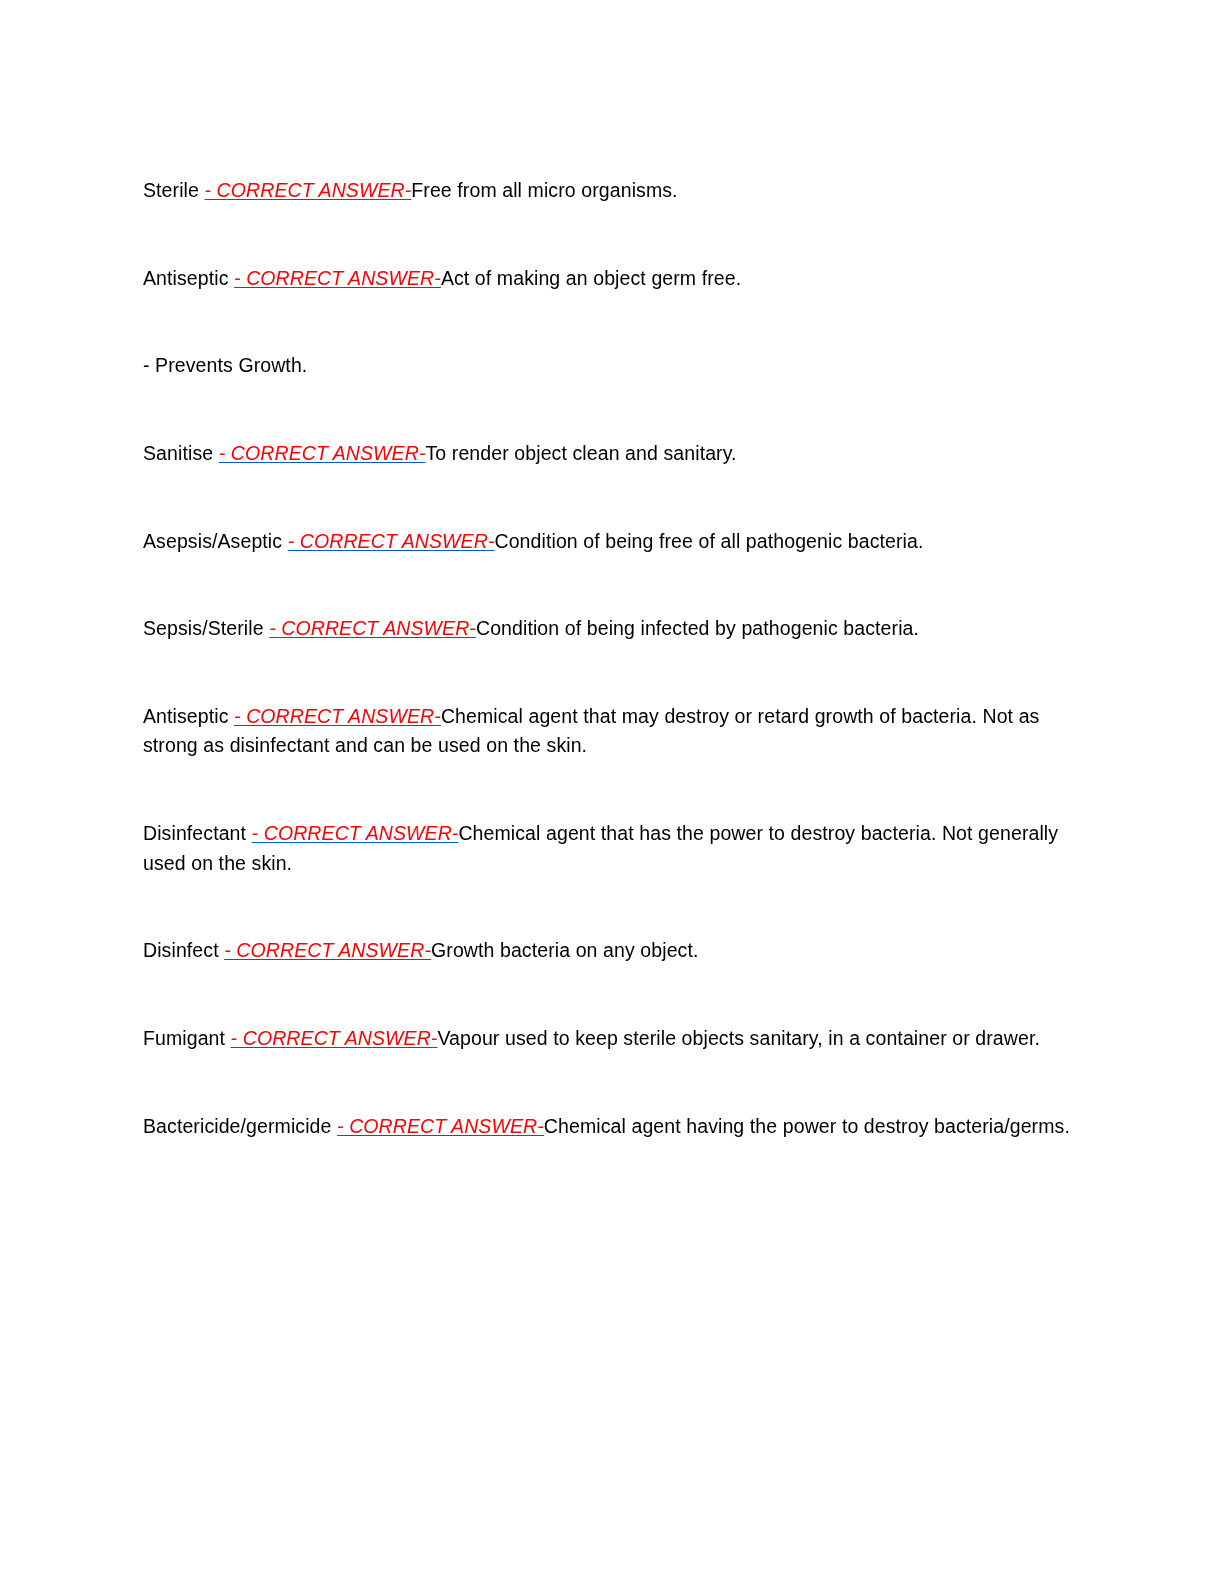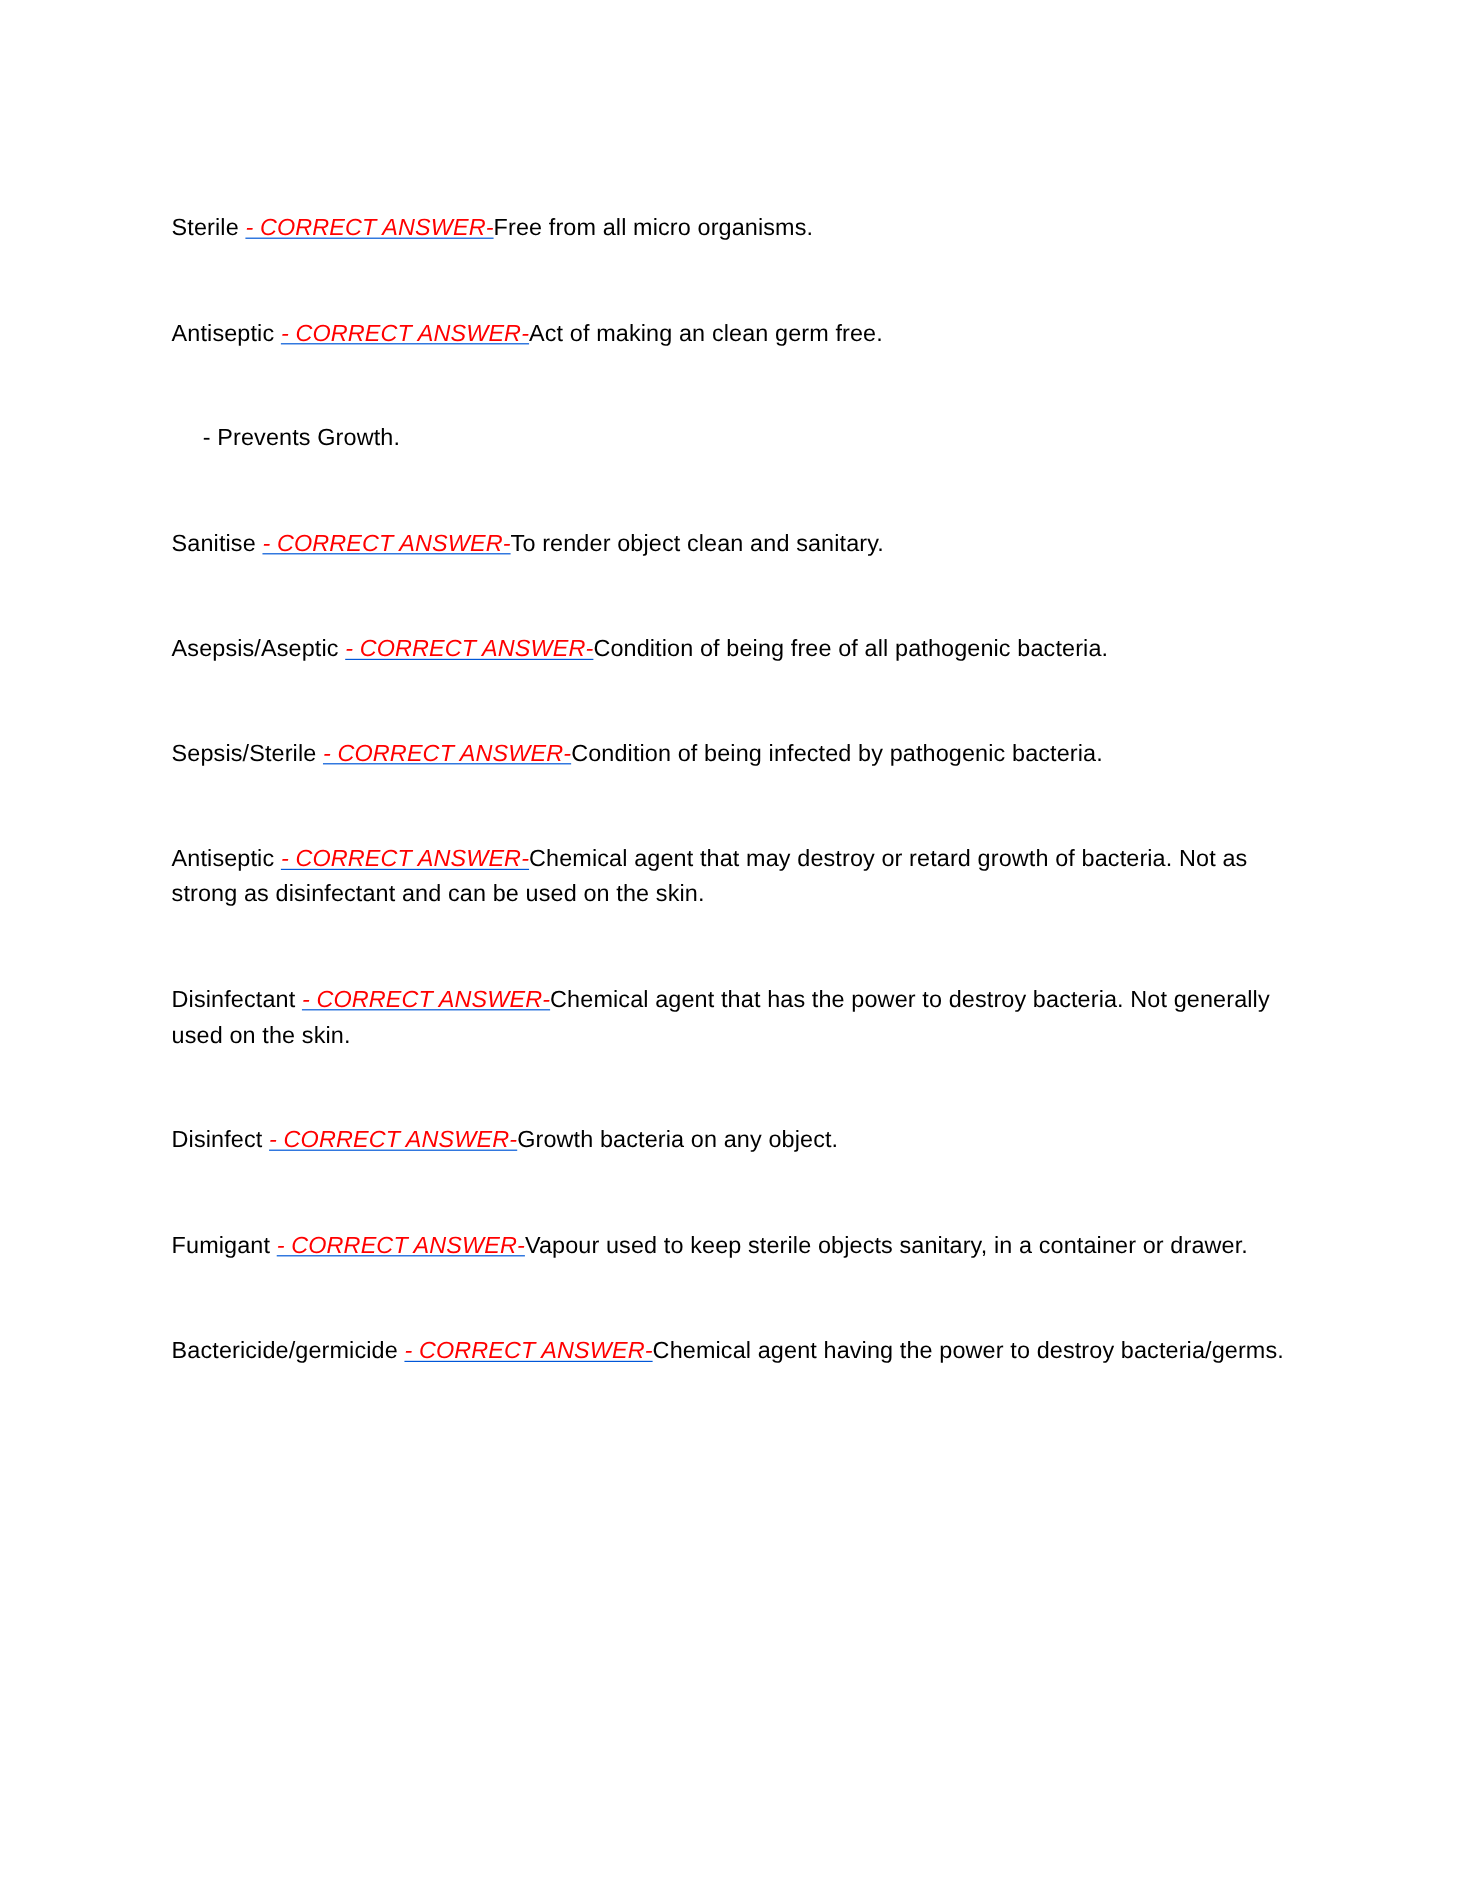--- a/index.html
+++ b/index.html
@@ -47,35 +47,34 @@
     font-style: italic;
     text-decoration: underline;
     text-decoration-color: #0057d8;
     text-underline-offset: 2px;
   }
   .definition {
     color: #000000;
   }
   .plain {
     color: #000000;
-    margin-left: 26px;
   }
 </style>
 </head>
 <body>
 
 <div class="page">
   <div class="content">
 
     <p class="entry">
       <span class="term">Sterile </span><span class="marker">- CORRECT ANSWER-</span><span class="definition">Free from all micro organisms.</span>
     </p>
 
     <p class="entry">
-      <span class="term">Antiseptic </span><span class="marker">- CORRECT ANSWER-</span><span class="definition">Act of making an clean germ free.</span>
+      <span class="term">Antiseptic </span><span class="marker">- CORRECT ANSWER-</span><span class="definition">Act of making an object germ free.</span>
     </p>
 
 
     <p class="entry">
       <span class="plain">- Prevents Growth.</span>
     </p>
 
     <p class="entry">
       <span class="term">Sanitise </span><span class="marker">- CORRECT ANSWER-</span><span class="definition">To render object clean and sanitary.</span>
     </p>

